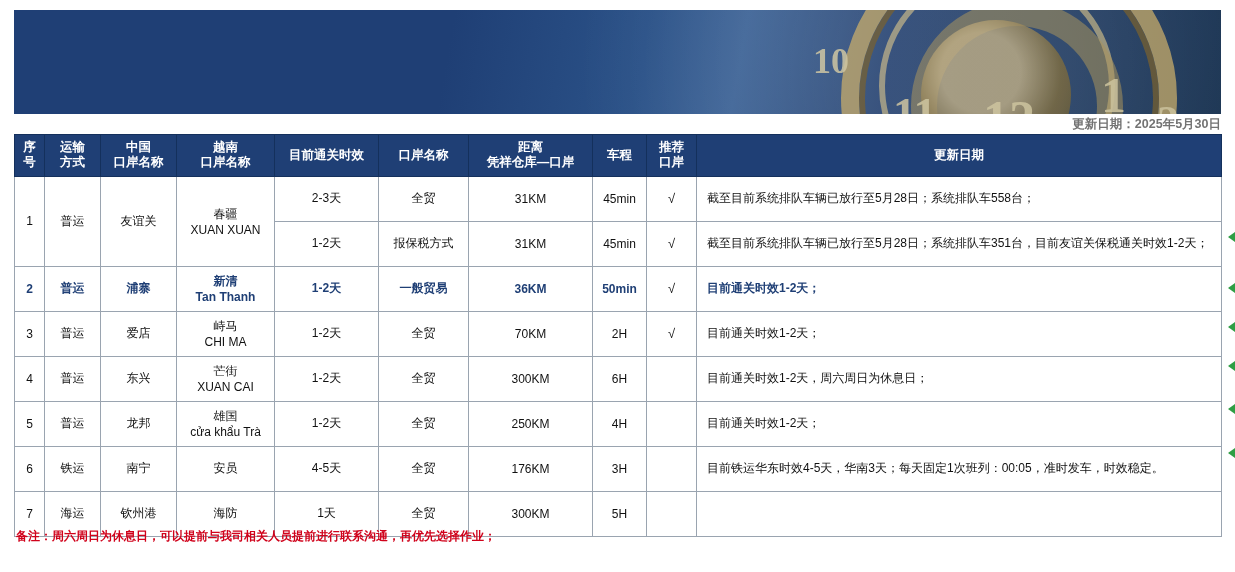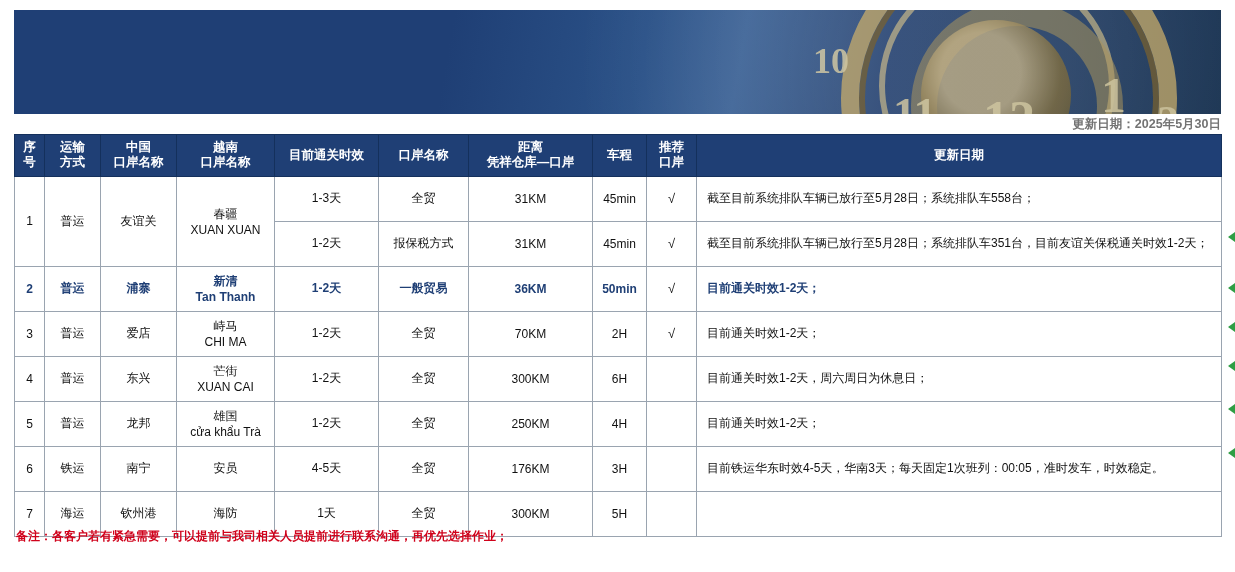--- a/index.html
+++ b/index.html
@@ -159,21 +159,21 @@
       <tbody>
 
         <tr>
           <td rowspan="2">1</td>
           <td rowspan="2">普运</td>
           <td rowspan="2">友谊关</td>
           <td rowspan="2">
             <div>春疆</div>
             <div>XUAN XUAN</div>
           </td>
-          <td>1-3天</td>
+          <td>2-3天</td>
           <td>全贸</td>
           <td>31KM</td>
           <td>45min</td>
           <td class="chk">√</td>
           <td class="changes">截至目前系统排队车辆已放行至5月28日；系统排队车558台；</td>
         </tr>
 
         <tr>
           <td>1-2天</td>
           <td>报保税方式</td>
@@ -277,15 +277,15 @@
     </table>
   </div>
 
   <div class="marker" style="top:232px;"></div>
   <div class="marker" style="top:283px;"></div>
   <div class="marker" style="top:322px;"></div>
   <div class="marker" style="top:361px;"></div>
   <div class="marker" style="top:404px;"></div>
   <div class="marker" style="top:448px;"></div>
 
-  <div class="note">备注：各客户若有紧急需要，可以提前与我司相关人员提前进行联系沟通，再优先选择作业；</div>
+  <div class="note">备注：周六周日为休息日，可以提前与我司相关人员提前进行联系沟通，再优先选择作业；</div>
 
 </div>
 
 </body></html>

